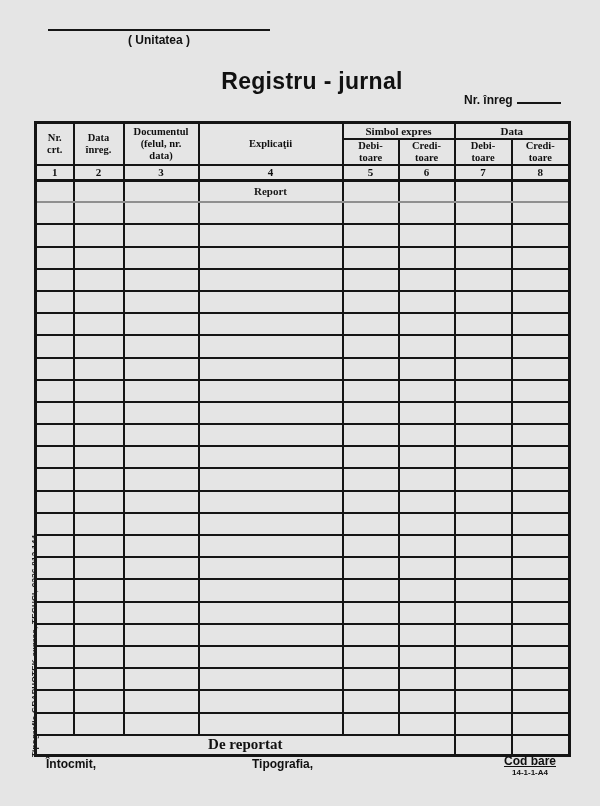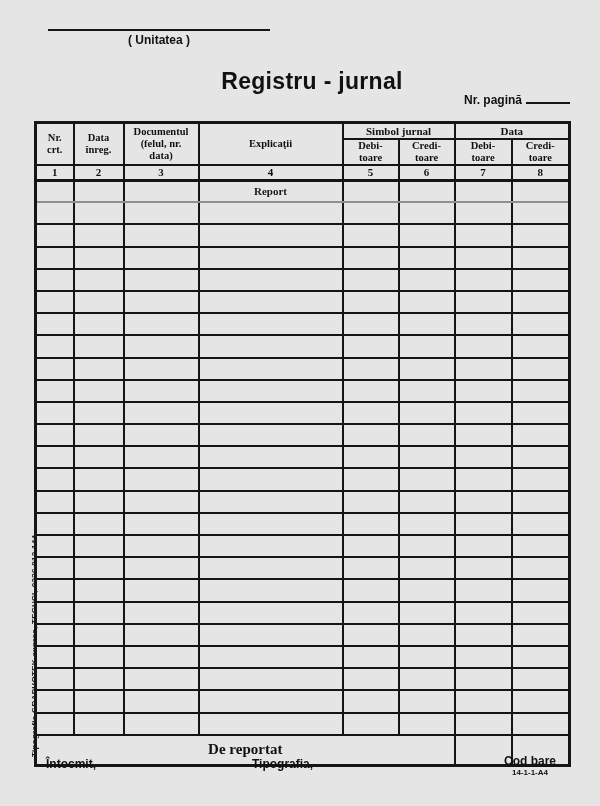--- a/index.html
+++ b/index.html
@@ -39,21 +39,21 @@
     font-size:10.5px; font-weight:700; line-height:1.12; white-space:pre-line;
   }
   tr.h1 { height:16px; }
   tr.h1 th.group { font-size:11px; }
   tr.h2 { height:26px; }
   tr.nums th { height:13px; font-size:11px; border-bottom:3px solid #151515; line-height:1; }
   tbody tr { height:22.2px; }
   tbody td { font-size:11px; }
   tr.report-row td { border-bottom:2px solid #8f8f8f; }
   td.report-cell { font-weight:700; color:#1a1a1a; }
-  tfoot tr { height:31px; }
+  tfoot tr { height:21px; }
   tfoot td { border-top:3px solid #151515; }
   td.de-reportat-cell { font-size:15px; font-weight:700; }
 
   
   .printer-credit {
     position:absolute; left:30px; top:757px;
     transform:rotate(-90deg); transform-origin:0 0;
     font-size:8px; font-weight:700; letter-spacing:0.3px; white-space:nowrap; color:#1a1a1a;
   }
 
@@ -68,21 +68,21 @@
 <body>
 
 <div class="page">
 
   <div class="unitatea-line"></div>
   <div class="unitatea-label">( Unitatea )</div>
 
   <h1 class="title">Registru - jurnal</h1>
 
   <div class="nr-pagina">
-    <span>Nr. pagină</span><span class="pagina-fill"></span>
+    <span>Nr. înreg</span><span class="pagina-fill"></span>
   </div>
 
   <table class="form-table">
     <colgroup>
       <col style="width:38px">
         <col style="width:50px">
         <col style="width:75px">
         <col style="width:144px">
       <col style="width:56px">
         <col style="width:56px">
@@ -92,21 +92,21 @@
     <thead>
       <tr class="h1">
         <th rowspan="2">Nr.
 crt.</th>
         <th rowspan="2">Data
 înreg.</th>
         <th rowspan="2">Documentul
 (felul, nr.
 data)</th>
         <th rowspan="2">Explicaţii</th>
-        <th colspan="2" class="group">Simbol jurnal</th>
+        <th colspan="2" class="group">Simbol expres</th>
         <th colspan="2" class="group">Data</th>
       </tr>
       <tr class="h2">
         <th>Debi-
 toare</th>
         <th>Credi-
 toare</th>
         <th>Debi-
 toare</th>
         <th>Credi-

